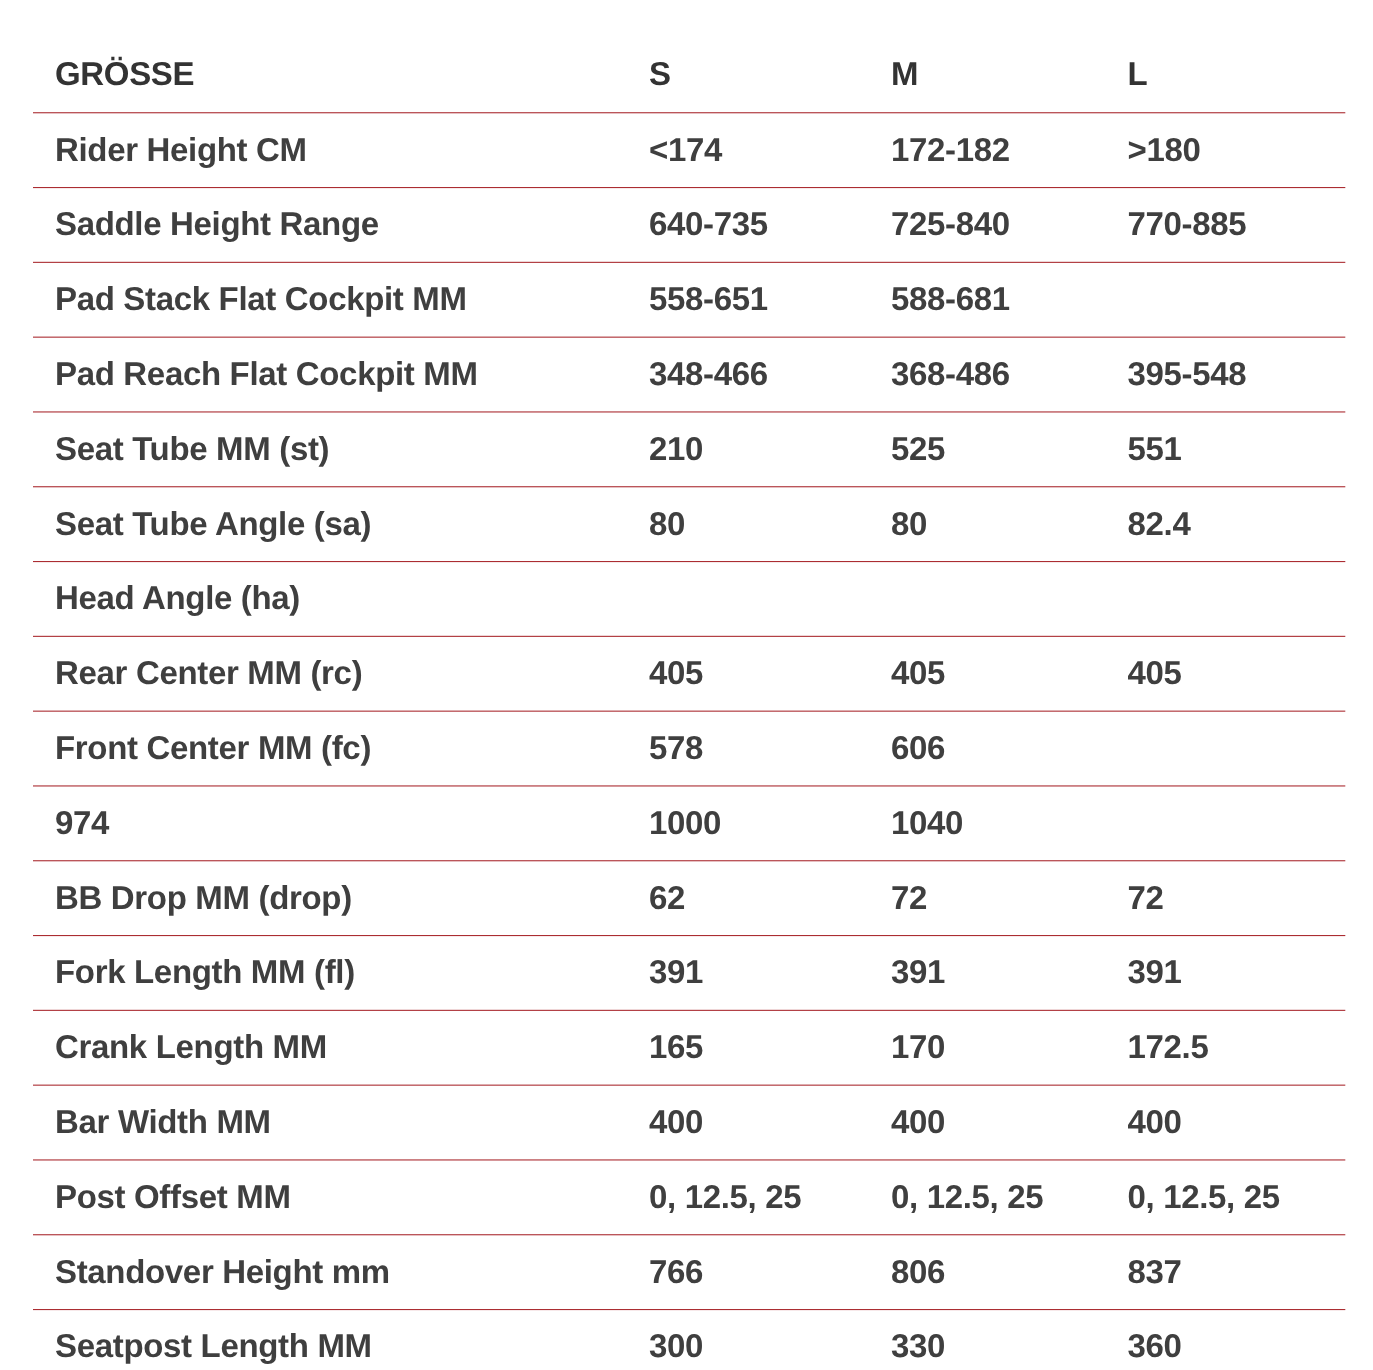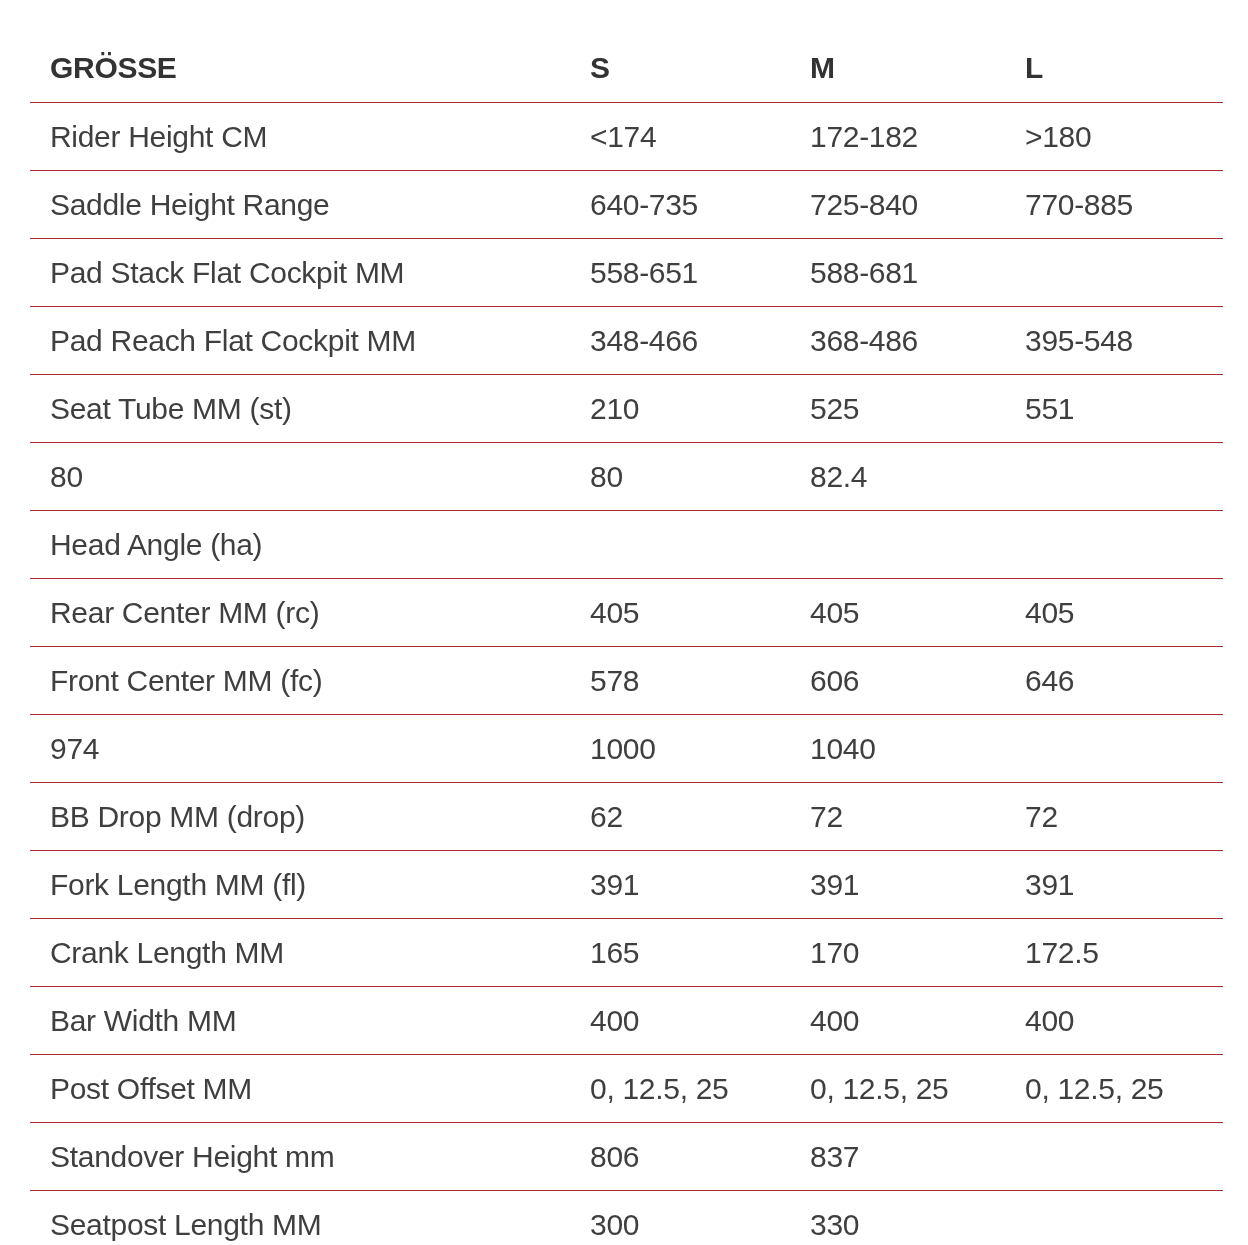--- a/index.html
+++ b/index.html
@@ -25,20 +25,21 @@
   .row {
     display: grid;
     grid-template-columns: 540px 220px 215px 1fr;
     align-items: center;
     height: 68px;
     padding-left: 20px;
     border-bottom: 1px solid var(--divider);
     font-size: 30px;
     letter-spacing: -0.3px;
     color: var(--text);
+    font-weight: bold;
   }
   .header-row {
     height: 70px;
     font-weight: 700;
     color: var(--header-text);
   }
   .cell {
     white-space: nowrap;
     overflow: hidden;
   }
@@ -82,20 +83,21 @@
   </div>
 
   <div class="row">
     <div class="cell">Seat Tube MM (st)</div>
     <div class="cell">210</div>
     <div class="cell">525</div>
     <div class="cell">551</div>
   </div>
 
   <div class="row">
+    <div class="cell">Seat Tube Angle (sa)</div>
     <div class="cell">80</div>
     <div class="cell">80</div>
     <div class="cell">82.4</div>
   </div>
 
   <div class="row">
     <div class="cell">Head Angle (ha)</div>
     <div class="cell"></div>
     <div class="cell"></div>
     <div class="cell"></div>
@@ -105,21 +107,20 @@
     <div class="cell">Rear Center MM (rc)</div>
     <div class="cell">405</div>
     <div class="cell">405</div>
     <div class="cell">405</div>
   </div>
 
   <div class="row">
     <div class="cell">Front Center MM (fc)</div>
     <div class="cell">578</div>
     <div class="cell">606</div>
-    <div class="cell">646</div>
   </div>
 
   <div class="row">
     <div class="cell">974</div>
     <div class="cell">1000</div>
     <div class="cell">1040</div>
   </div>
 
   <div class="row">
     <div class="cell">BB Drop MM (drop)</div>
@@ -151,23 +152,25 @@
 
   <div class="row">
     <div class="cell">Post Offset MM</div>
     <div class="cell">0, 12.5, 25</div>
     <div class="cell">0, 12.5, 25</div>
     <div class="cell">0, 12.5, 25</div>
   </div>
 
   <div class="row">
     <div class="cell">Standover Height mm</div>
+    <div class="cell">766</div>
     <div class="cell">806</div>
     <div class="cell">837</div>
   </div>
 
   <div class="row">
     <div class="cell">Seatpost Length MM</div>
     <div class="cell">300</div>
     <div class="cell">330</div>
+    <div class="cell">360</div>
   </div>
 </div>
 </div>
 
 </body></html>

